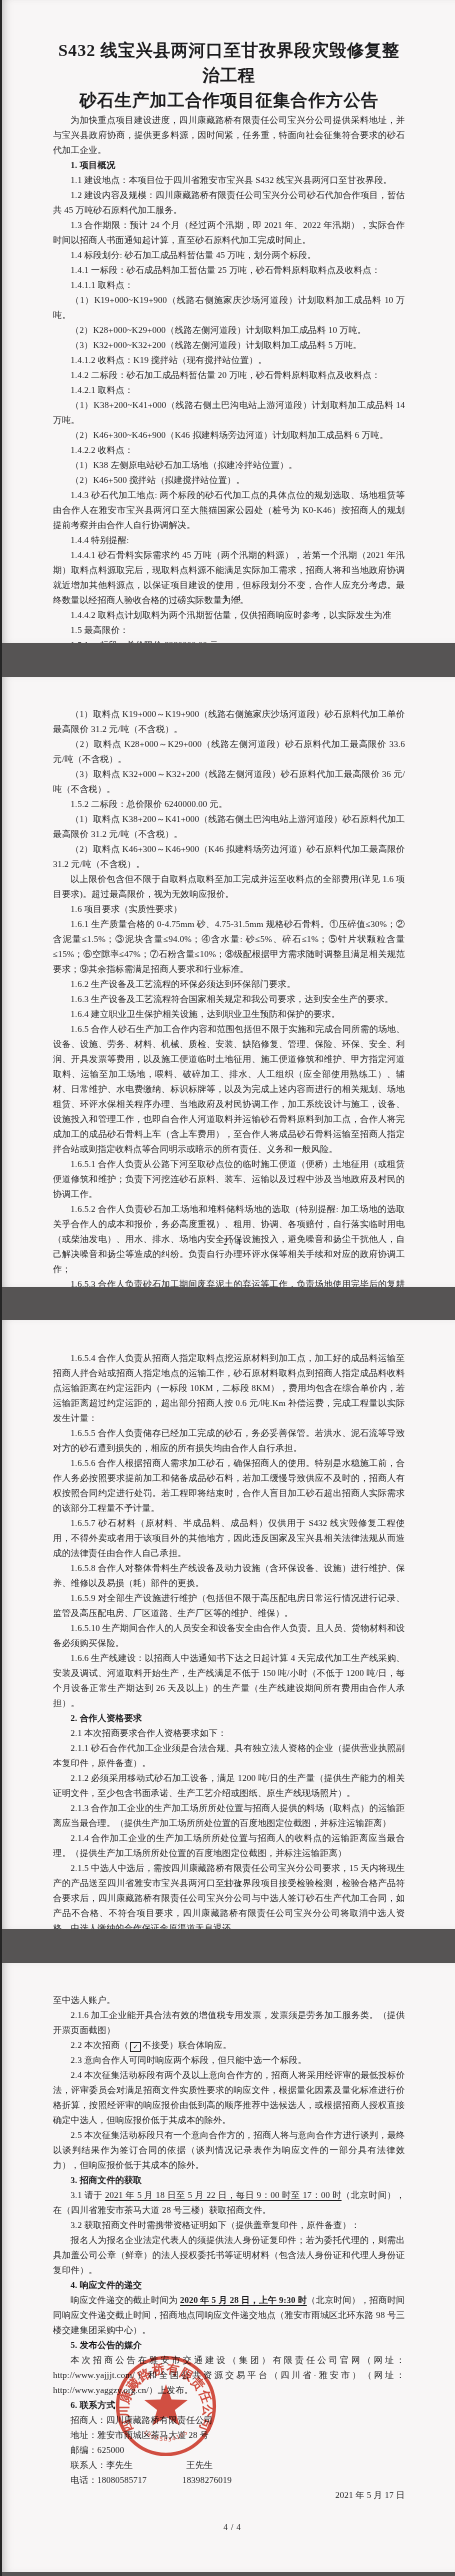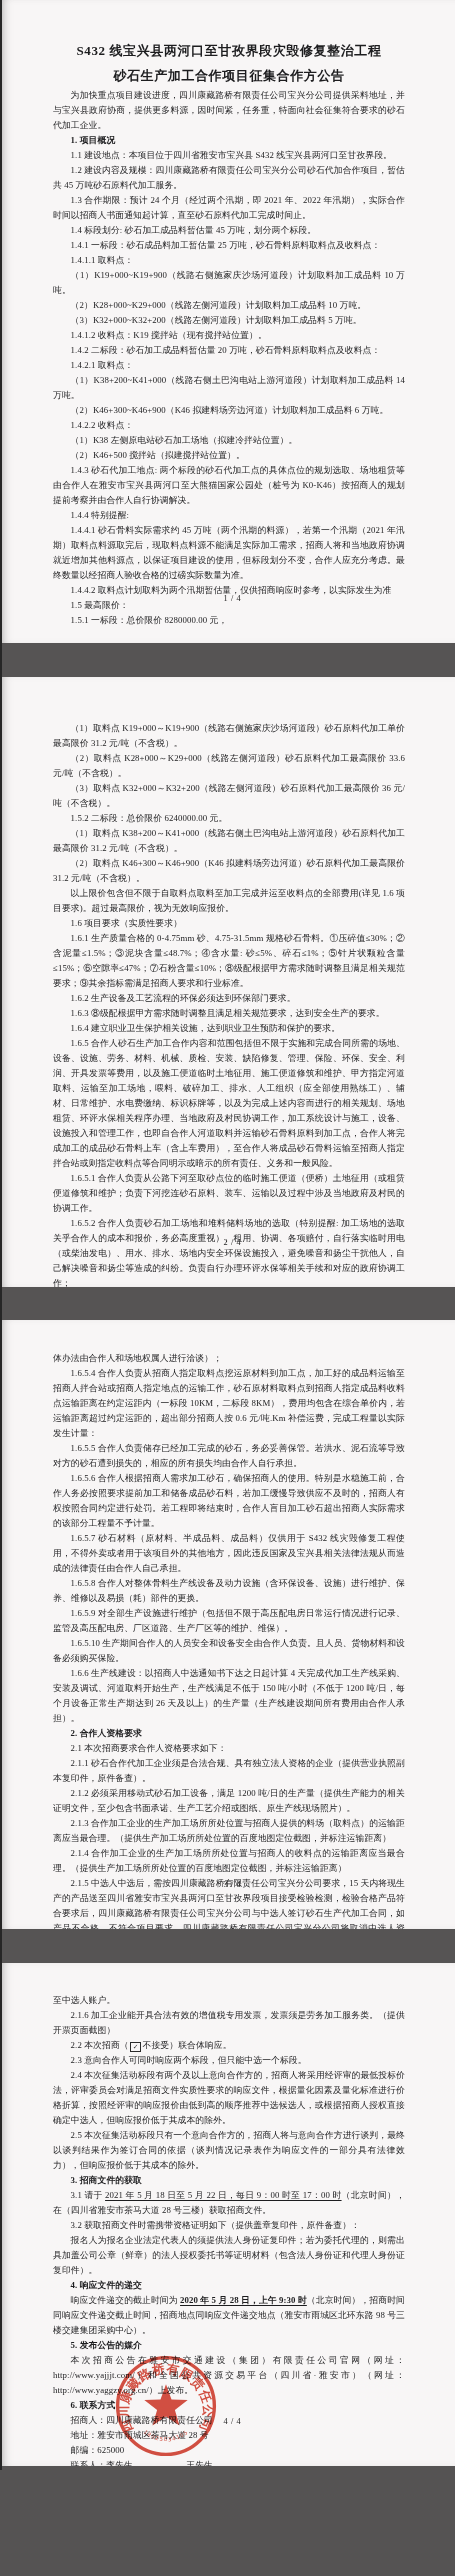--- a/index.html
+++ b/index.html
@@ -20,40 +20,40 @@
     box-sizing:border-box;
     overflow:hidden;
     box-shadow:inset 6.8px 0 10.2px -8px rgba(60,60,60,.55);
   }
   .page-body{
     padding:0 50px 0 51px;
   }
   .page-1{height:643px;margin-bottom:34px;}
   .page-1 .page-body{padding-top:38px;}
   .page-2{height:610px;margin-bottom:33px;}
-  .page-2 .page-body{padding-top:44px;}
+  .page-2 .page-body{padding-top:30px;}
   .page-3{height:609px;margin-bottom:34px;}
   .page-3 .page-body{padding-top:31px;}
-  .page-4{height:503px;}
+  .page-4{height:609px;}
   .page-4 .page-body{padding-top:30px;}
   .para{
     margin:0;
     font-size:8.8px;
     line-height:15px;
     text-align:justify;
     text-indent:2em;
     letter-spacing:0.1px;
   }
   .para.noindent{text-indent:0;}
   .para.bold{font-weight:bold;}
   .para.title{
     text-align:center;
     text-indent:0;
     font-weight:bold;
-    font-size:13px;
+    font-size:17px;
     line-height:25px;
     letter-spacing:0.6px;
   }
   .para.title-last{}
   .para.align-right{text-align:right;}
   .para.mt{}
   .run-u{text-decoration:underline;text-underline-offset:1.7px;}
   .run-b{font-weight:bold;}
   .checkbox{
     display:inline-flex;
@@ -129,35 +129,34 @@
   <div class="page page-2">
     <div class="page-body">
         <p class="para"><span class="">（1）取料点 K19+000～K19+900（线路右侧施家庆沙场河道段）砂石原料代加工单价最高限价 31.2 元/吨（不含税）。</span></p>
         <p class="para"><span class="">（2）取料点 K28+000～K29+000（线路左侧河道段）砂石原料代加工最高限价 33.6 元/吨（不含税）。</span></p>
         <p class="para"><span class="">（3）取料点 K32+000～K32+200（线路左侧河道段）砂石原料代加工最高限价 36 元/吨（不含税）。</span></p>
         <p class="para"><span class="">1.5.2 二标段：总价限价 6240000.00 元。</span></p>
         <p class="para"><span class="">（1）取料点 K38+200～K41+000（线路右侧土巴沟电站上游河道段）砂石原料代加工最高限价 31.2 元/吨（不含税）。</span></p>
         <p class="para"><span class="">（2）取料点 K46+300～K46+900（K46 拟建料场旁边河道）砂石原料代加工最高限价 31.2 元/吨（不含税）。</span></p>
         <p class="para"><span class="">以上限价包含但不限于自取料点取料至加工完成并运至收料点的全部费用(详见 1.6 项目要求)。超过最高限价，视为无效响应报价。</span></p>
         <p class="para"><span class="">1.6 项目要求（实质性要求）</span></p>
-        <p class="para"><span class="">1.6.1 生产质量合格的 0-4.75mm 砂、4.75-31.5mm 规格砂石骨料。①压碎值≤30%；②含泥量≤1.5%；③泥块含量≤48.7%；④含水量: 砂≤5%、碎石≤1%；⑤针片状颗粒含量≤15%；⑥空隙率≤47%；⑦石粉含量≤10%；⑧级配根据甲方需求随时调整且满足相关规范要求；⑨其余指标需满足招商人要求和行业标准。</span></p>
+        <p class="para"><span class="">1.6.1 生产质量合格的 0-4.75mm 砂、4.75-31.5mm 规格砂石骨料。①压碎值≤30%；②含泥量≤1.5%；③泥块含量≤94.0%；④含水量: 砂≤5%、碎石≤1%；⑤针片状颗粒含量≤15%；⑥空隙率≤47%；⑦石粉含量≤10%；⑧级配根据甲方需求随时调整且满足相关规范要求；⑨其余指标需满足招商人要求和行业标准。</span></p>
         <p class="para"><span class="">1.6.2 生产设备及工艺流程的环保必须达到环保部门要求。</span></p>
-        <p class="para"><span class="">1.6.3 ⑧级配根据甲方需求随时调整且满足相关规范要求，达到安全生产的要求。</span></p>
+        <p class="para"><span class="">1.6.3 生产设备及工艺流程符合国家相关规定和我公司要求，达到安全生产的要求。</span></p>
         <p class="para"><span class="">1.6.4 建立职业卫生保护相关设施，达到职业卫生预防和保护的要求。</span></p>
         <p class="para"><span class="">1.6.5 合作人砂石生产加工合作内容和范围包括但不限于实施和完成合同所需的场地、设备、设施、劳务、材料、机械、质检、安装、缺陷修复、管理、保险、环保、安全、利润、开具发票等费用，以及施工便道临时土地征用、施工便道修筑和维护、甲方指定河道取料、运输至加工场地，喂料、破碎加工、排水、人工组织（应全部使用熟练工）、辅材、日常维护、水电费缴纳、标识标牌等，以及为完成上述内容而进行的相关规划、场地租赁、环评水保相关程序办理、当地政府及村民协调工作，加工系统设计与施工，设备、设施投入和管理工作，也即自合作人河道取料并运输砂石骨料原料到加工点，合作人将完成加工的成品砂石骨料上车（含上车费用），至合作人将成品砂石骨料运输至招商人指定拌合站或则指定收料点等合同明示或暗示的所有责任、义务和一般风险。</span></p>
         <p class="para"><span class="">1.6.5.1 合作人负责从公路下河至取砂点位的临时施工便道（便桥）土地征用（或租赁便道修筑和维护；负责下河挖连砂石原料、装车、运输以及过程中涉及当地政府及村民的协调工作。</span></p>
         <p class="para"><span class="">1.6.5.2 合作人负责砂石加工场地和堆料储料场地的选取（特别提醒: 加工场地的选取关乎合作人的成本和报价，务必高度重视）、租用、协调、各项赔付，自行落实临时用电（或柴油发电）、用水、排水、场地内安全环保设施投入，避免噪音和扬尘干扰他人，自己解决噪音和扬尘等造成的纠纷。负责自行办理环评水保等相关手续和对应的政府协调工作；</span></p>
         <p class="para"><span class="">1.6.5.3 合作人负责砂石加工期间废弃泥土的弃运等工作，负责场地使用完毕后的复耕等工作（具</span></p>
       </div>
     <div class="page-footer">2 / 4</div>
   </div>
 
   <div class="page page-3">
     <div class="page-body">
-        <p class="para noindent"><span class="">体办法由合作人和场地权属人进行洽谈）；</span></p>
         <p class="para"><span class="">1.6.5.4 合作人负责从招商人指定取料点挖运原材料到加工点，加工好的成品料运输至招商人拌合站或招商人指定地点的运输工作，砂石原材料取料点到招商人指定成品料收料点运输距离在约定运距内（一标段 10KM，二标段 8KM），费用均包含在综合单价内，若运输距离超过约定运距的，超出部分招商人按 0.6 元/吨.Km 补偿运费，完成工程量以实际发生计量：</span></p>
         <p class="para"><span class="">1.6.5.5 合作人负责储存已经加工完成的砂石，务必妥善保管。若洪水、泥石流等导致对方的砂石遭到损失的，相应的所有损失均由合作人自行承担。</span></p>
         <p class="para"><span class="">1.6.5.6 合作人根据招商人需求加工砂石，确保招商人的使用。特别是水稳施工前，合作人务必按照要求提前加工和储备成品砂石料，若加工缓慢导致供应不及时的，招商人有权按照合同约定进行处罚。若工程即将结束时，合作人盲目加工砂石超出招商人实际需求的该部分工程量不予计量。</span></p>
         <p class="para"><span class="">1.6.5.7 砂石材料（原材料、半成品料、成品料）仅供用于 S432 线灾毁修复工程使用，不得外卖或者用于该项目外的其他地方，因此违反国家及宝兴县相关法律法规从而造成的法律责任由合作人自己承担。</span></p>
         <p class="para"><span class="">1.6.5.8 合作人对整体骨料生产线设备及动力设施（含环保设备、设施）进行维护、保养、维修以及易损（耗）部件的更换。</span></p>
         <p class="para"><span class="">1.6.5.9 对全部生产设施进行维护（包括但不限于高压配电房日常运行情况进行记录、监管及高压配电房、厂区道路、生产厂区等的维护、维保）。</span></p>
         <p class="para"><span class="">1.6.5.10 生产期间合作人的人员安全和设备安全由合作人负责。且人员、货物材料和设备必须购买保险。</span></p>
         <p class="para"><span class="">1.6.6 生产线建设：以招商人中选通知书下达之日起计算 4 天完成代加工生产线采购、安装及调试、河道取料开始生产，生产线满足不低于 150 吨/小时（不低于 1200 吨/日，每个月设备正常生产期达到 26 天及以上）的生产量（生产线建设期间所有费用由合作人承担）。</span></p>
         <p class="para bold"><span class="">2. 合作人资格要求</span></p>
         <p class="para"><span class="">2.1 本次招商要求合作人资格要求如下：</span></p>

